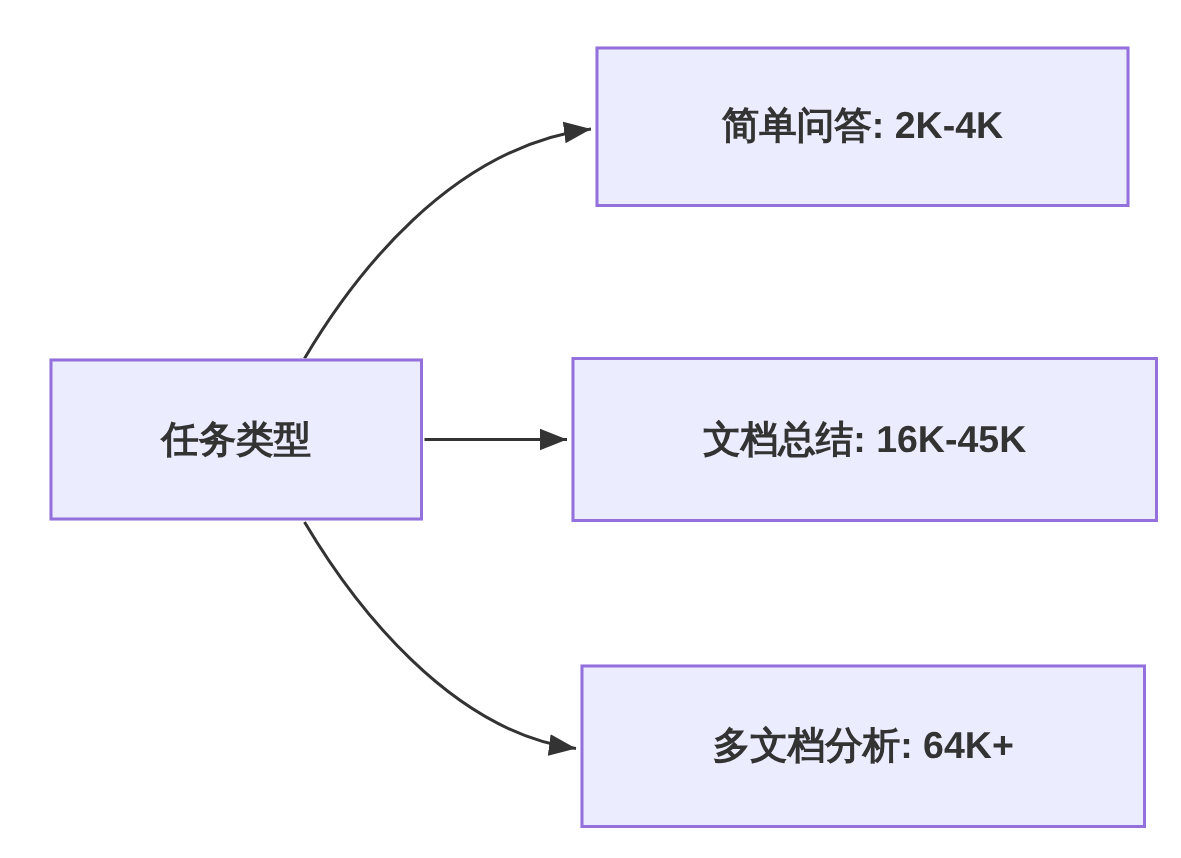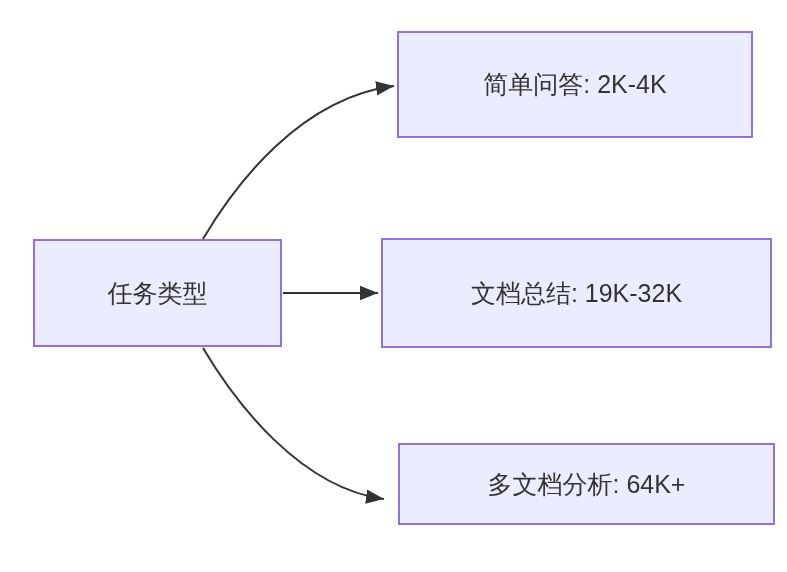--- a/index.html
+++ b/index.html
@@ -37,25 +37,26 @@
     background: var(--node-fill);
     border: 2px solid var(--node-border);
     display: flex;
     align-items: center;
     justify-content: center;
     color: var(--text);
     font-size: 25px;
     line-height: 1.3;
     text-align: center;
     white-space: nowrap;
+    font-weight: bold;
   }
   .node-root   { left: 33px;  top: 239px; width: 249px; height: 108px; text-align: right; }
   .node-top    { left: 397px; top: 31px;  width: 356px; height: 107px; }
   .node-middle { left: 381px; top: 238px; width: 391px; height: 110px; }
-  .node-bottom { left: 387px; top: 443px; width: 377px; height: 82px; margin-left: 11px; }
+  .node-bottom { left: 387px; top: 443px; width: 377px; height: 109px; }
 </style>
 </head>
 <body>
 
 <div class="diagram">
 
   <svg class="edges" viewBox="0 0 787 572" xmlns="http://www.w3.org/2000/svg">
     <defs>
       <marker id="arrowhead" viewBox="0 0 10 10" refX="10" refY="5" markerWidth="9" markerHeight="9" orient="auto-start-reverse">
         <path d="M0,1 L10,5 L0,9 z" class="arrowhead-shape"></path>
@@ -68,20 +69,20 @@
 
   <div class="node node-root">
     <span class="node-label">任务类型</span>
   </div>
 
   <div class="node node-top">
     <span class="node-label">简单问答: 2K-4K</span>
   </div>
 
   <div class="node node-middle">
-    <span class="node-label">文档总结: 19K-32K</span>
+    <span class="node-label">文档总结: 16K-45K</span>
   </div>
 
   <div class="node node-bottom">
     <span class="node-label">多文档分析: 64K+</span>
   </div>
 
 </div>
 
 </body></html>

